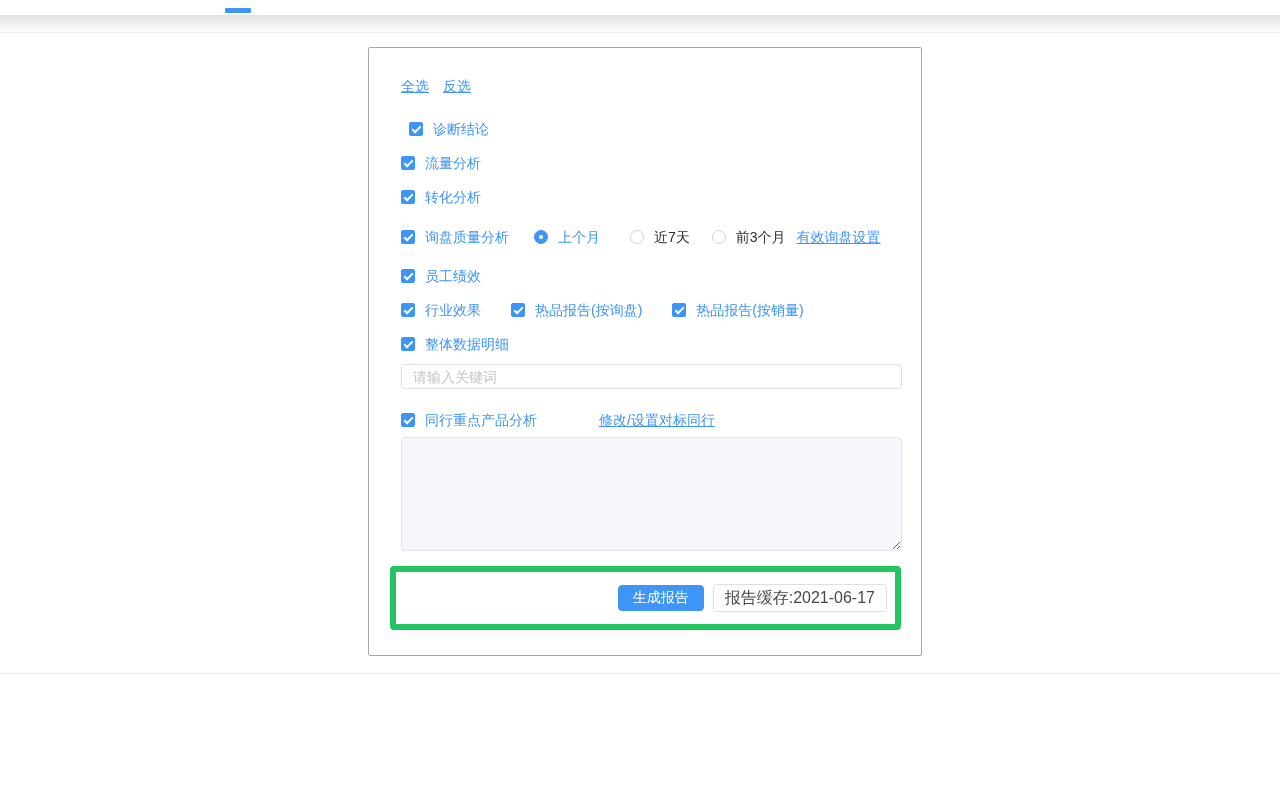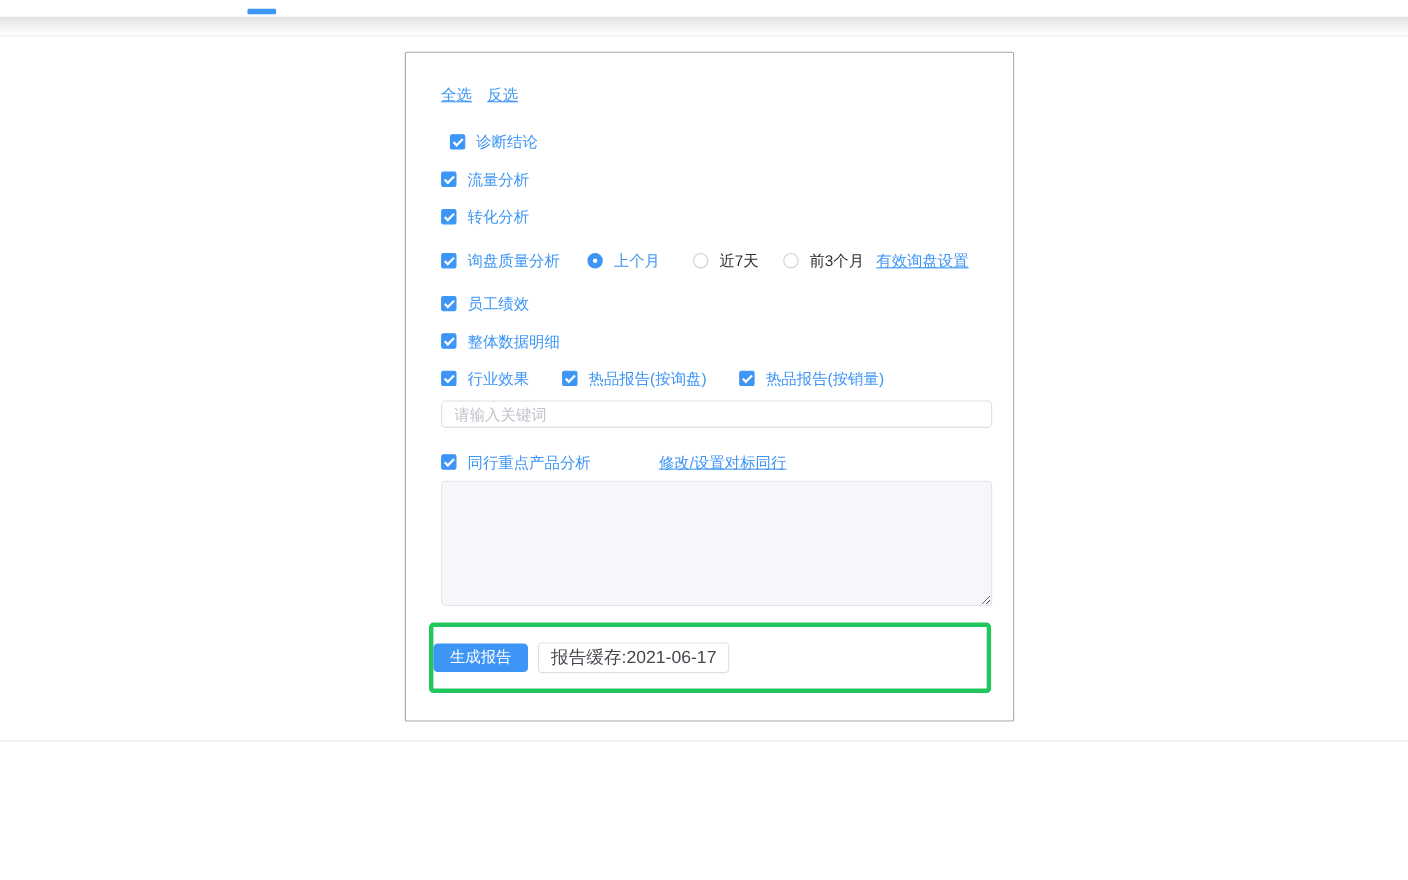--- a/index.html
+++ b/index.html
@@ -99,22 +99,22 @@
     resize: both;
     font-family: "Liberation Sans", "DejaVu Sans", sans-serif;
     font-size: 14px; padding: 6px 10px; color: #303133;
     outline: none;
   }
 
   
   .footer-box {
     margin: 15px 20px 0 21px;
     height: 64px;
-    border: 4px solid #22c55e; border-radius: 4px;
-    display: flex; align-items: center; 
+    border: 6px solid #22c55e; border-radius: 4px;
+    display: flex; align-items: center; justify-content: flex-end;
     padding-right: 8px; gap: 9px;
   }
   .btn-primary {
     height: 26px; padding: 0 14px;
     background: #3d95f6; color: #ffffff;
     border: 1px solid #3d95f6; border-radius: 4px;
     font-size: 14px; cursor: pointer;
     font-family: "Liberation Sans", "DejaVu Sans", sans-serif;
   }
   .btn-plain {
@@ -188,36 +188,36 @@
   <div class="row mt19">
     <span class="cb-item">
       <span class="cb"></span>
       <span class="cb-label">员工绩效</span>
     </span>
   </div>
 
   <div class="row">
     <span class="cb-item">
       <span class="cb"></span>
+      <span class="cb-label">行业效果</span>
+    </span>
+    <span class="cb-item gap30">
+      <span class="cb"></span>
+      <span class="cb-label">热品报告(按询盘)</span>
+    </span>
+    <span class="cb-item gap30">
+      <span class="cb"></span>
+      <span class="cb-label">热品报告(按销量)</span>
+    </span>
+  </div>
+
+  <div class="row">
+    <span class="cb-item">
+      <span class="cb"></span>
       <span class="cb-label">整体数据明细</span>
-    </span>
-  </div>
-
-  <div class="row">
-    <span class="cb-item">
-      <span class="cb"></span>
-      <span class="cb-label">行业效果</span>
-    </span>
-    <span class="cb-item gap30">
-      <span class="cb"></span>
-      <span class="cb-label">热品报告(按询盘)</span>
-    </span>
-    <span class="cb-item gap30">
-      <span class="cb"></span>
-      <span class="cb-label">热品报告(按销量)</span>
     </span>
   </div>
 
   <input class="keyword-input" type="text" placeholder="请输入关键词" style="">
 
   <div class="row mt21">
     <span class="cb-item">
       <span class="cb"></span>
       <span class="cb-label">同行重点产品分析</span>
     </span>

